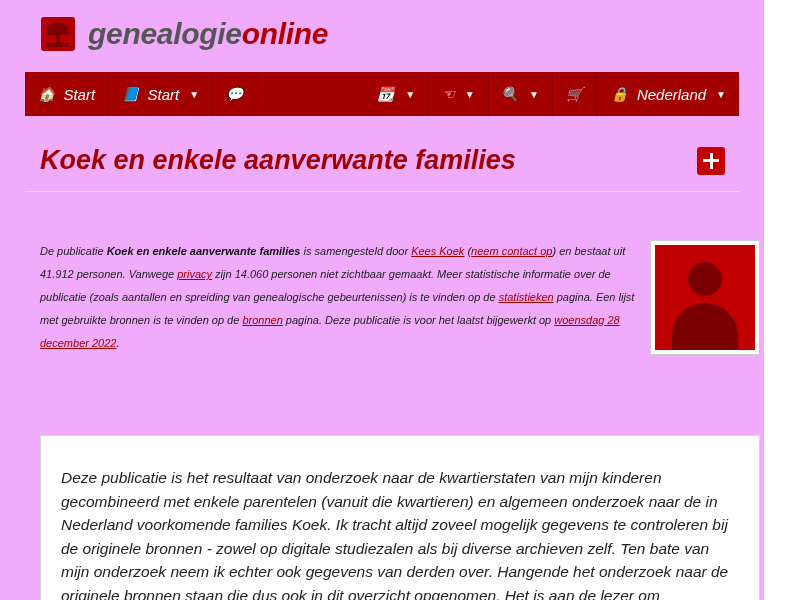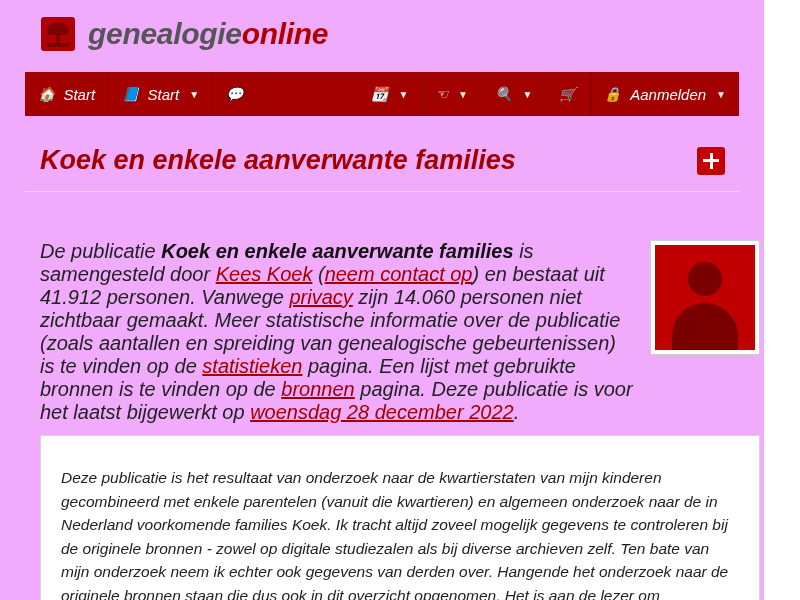--- a/index.html
+++ b/index.html
@@ -143,21 +143,21 @@
   }
   .plus-btn::before { left: 6px; top: 12.5px; width: 16px; height: 3px; }
   .plus-btn::after  { top: 6px; left: 12.5px; height: 16px; width: 3px; }
 
   
   .intro {
     position: absolute;
     left: 40px;
     top: 240px;
     width: 595px;
-    font-size: 20px;
+    font-size: 11px;
     line-height: 23px;
     color: #222222;
   }
   .intro a { color: #a30000; text-decoration: underline; }
   .intro b { font-weight: bold; color: #111111; }
 
   .avatar-box {
     position: absolute;
     left: 650px;
     top: 240px;
@@ -255,21 +255,21 @@
       </div>
       <div class="nav-item">
         <span class="nav-icon">🔍</span>
         <span class="caret">▼</span>
       </div>
       <div class="nav-item">
         <span class="nav-icon">🛒</span>
       </div>
       <div class="nav-item login noborder">
         <span class="nav-icon">🔒</span>
-        <span>Aanmelden</span>
+        <span>Nederland</span>
         <span class="caret">▼</span>
       </div>
     </div>
   </div>
 
   <div class="title-row">
     <div class="page-title">Koek en enkele aanverwante families</div>
     <div class="plus-btn"></div>
   </div>
 

